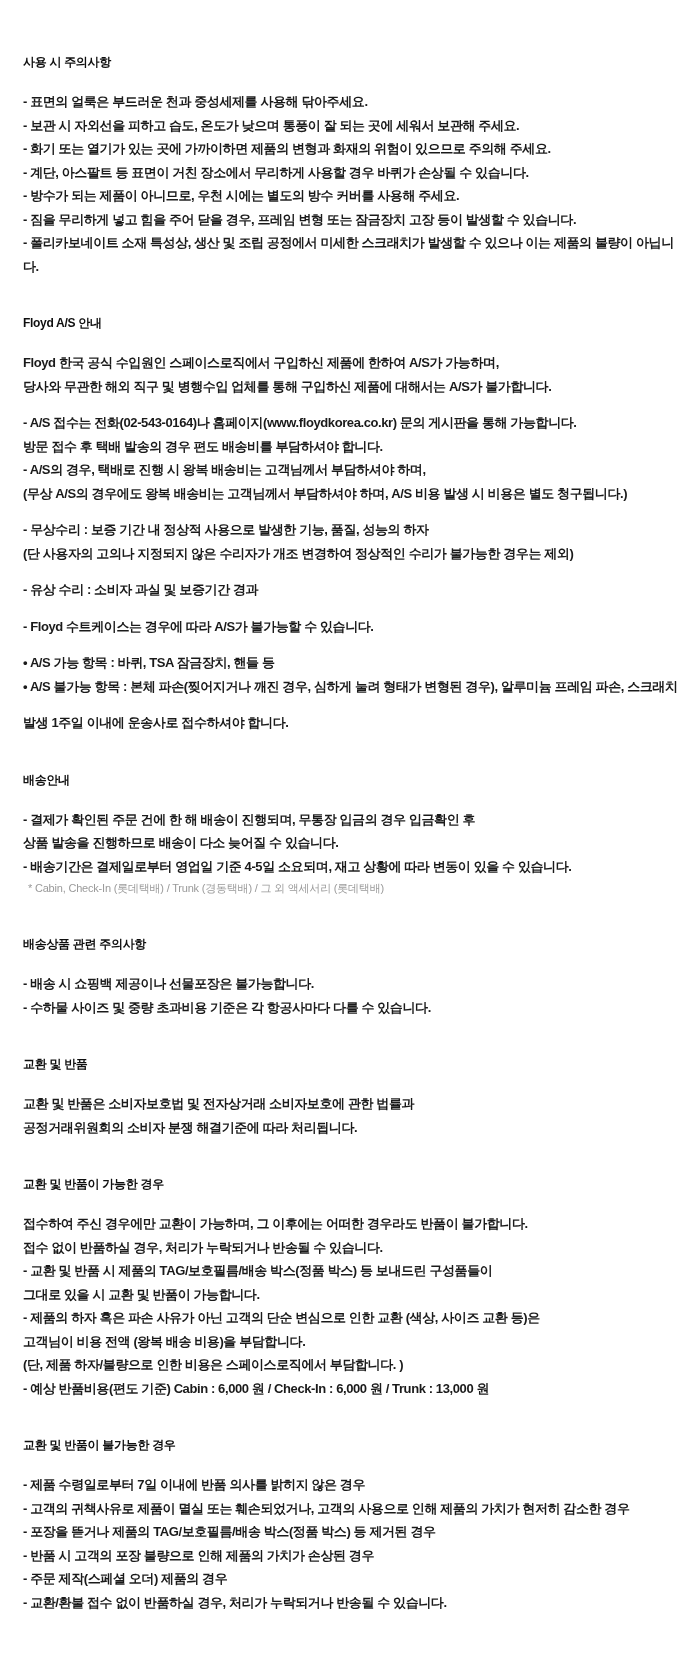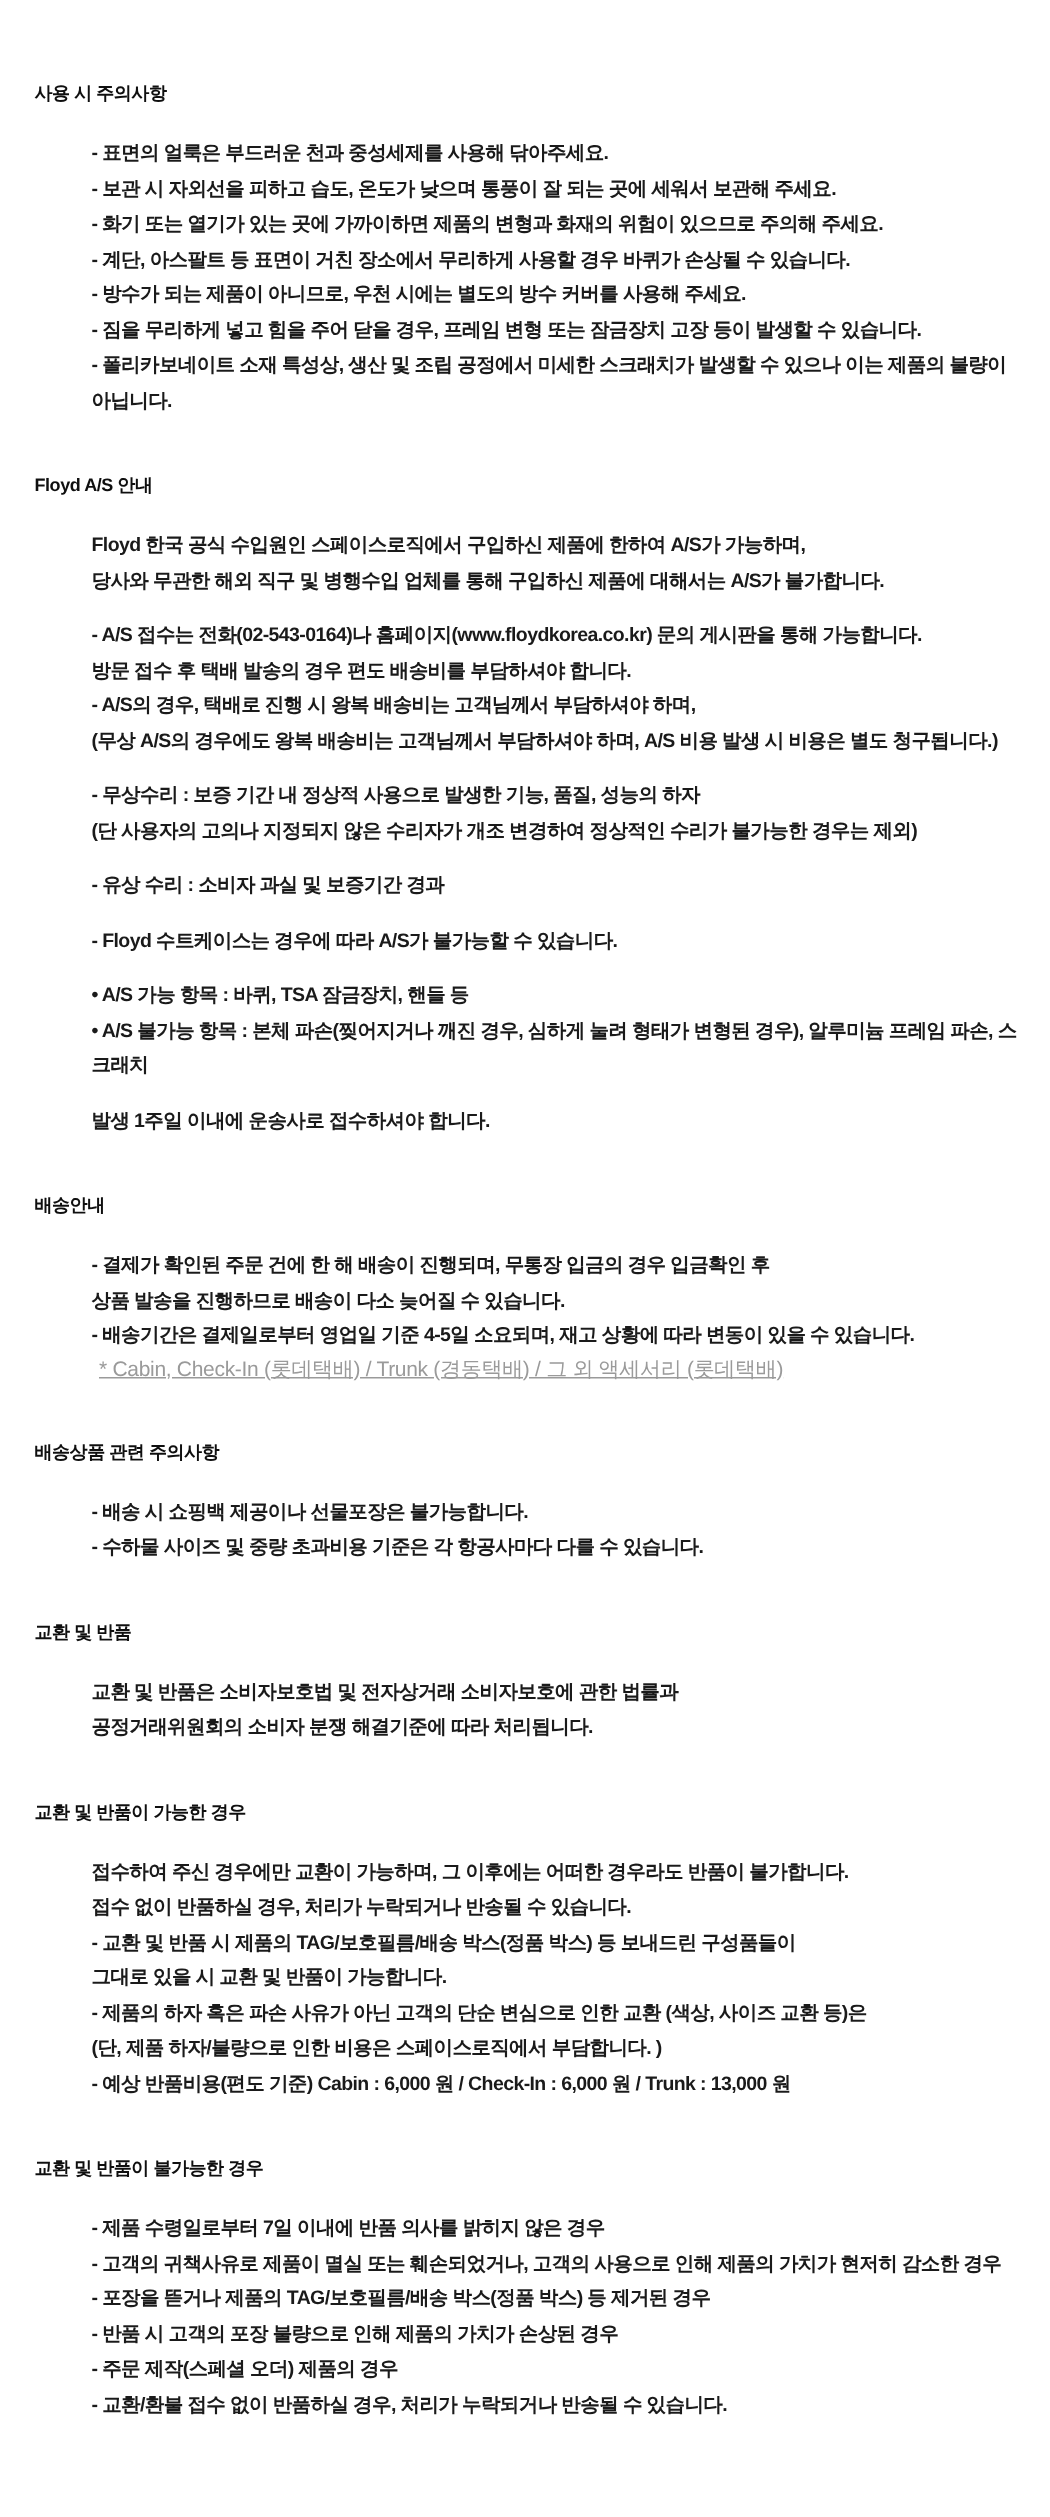--- a/index.html
+++ b/index.html
@@ -28,40 +28,38 @@
   .section-heading {
     font-size: 12px;
     line-height: 20px;
     font-weight: 800;
     color: #0f0f0f;
     letter-spacing: -0.3px;
     margin: 0 0 18px 0;
   }
   .group {
     margin-bottom: 13px;
-    margin-left: 38px;
   }
   .group:last-child {
     margin-bottom: 0;
   }
   .line {
     font-size: 13px;
     line-height: 23.5px;
     font-weight: 600;
     color: #1a1a1a;
     letter-spacing: -0.4px;
   }
   .line.note {
-    font-size: 14px;
+    font-size: 11px;
     line-height: 21px;
     font-weight: 500;
     color: #9a9a9a;
     padding-left: 5px;
     letter-spacing: -0.2px;
-    text-decoration: underline;
   }
 </style>
 </head>
 <body>
 
 <main id="content" class="page">
     <section class="section">
       <h2 class="section-heading">사용 시 주의사항</h2>
       <div class="group">
         <div class="line">- 표면의 얼룩은 부드러운 천과 중성세제를 사용해 닦아주세요.</div>
@@ -127,20 +125,21 @@
       </div>
     </section>
     <section class="section">
       <h2 class="section-heading">교환 및 반품이 가능한 경우</h2>
       <div class="group">
         <div class="line">접수하여 주신 경우에만 교환이 가능하며, 그 이후에는 어떠한 경우라도 반품이 불가합니다.</div>
         <div class="line">접수 없이 반품하실 경우, 처리가 누락되거나 반송될 수 있습니다.</div>
         <div class="line">- 교환 및 반품 시 제품의 TAG/보호필름/배송 박스(정품 박스) 등 보내드린 구성품들이</div>
         <div class="line">그대로 있을 시 교환 및 반품이 가능합니다.</div>
         <div class="line">- 제품의 하자 혹은 파손 사유가 아닌 고객의 단순 변심으로 인한 교환 (색상, 사이즈 교환 등)은</div>
+        <div class="line">고객님이 비용 전액 (왕복 배송 비용)을 부담합니다.</div>
         <div class="line">(단, 제품 하자/불량으로 인한 비용은 스페이스로직에서 부담합니다. )</div>
         <div class="line">- 예상 반품비용(편도 기준) Cabin : 6,000 원 / Check-In : 6,000 원 / Trunk : 13,000 원</div>
       </div>
     </section>
     <section class="section">
       <h2 class="section-heading">교환 및 반품이 불가능한 경우</h2>
       <div class="group">
         <div class="line">- 제품 수령일로부터 7일 이내에 반품 의사를 밝히지 않은 경우</div>
         <div class="line">- 고객의 귀책사유로 제품이 멸실 또는 훼손되었거나, 고객의 사용으로 인해 제품의 가치가 현저히 감소한 경우</div>
         <div class="line">- 포장을 뜯거나 제품의 TAG/보호필름/배송 박스(정품 박스) 등 제거된 경우</div>

